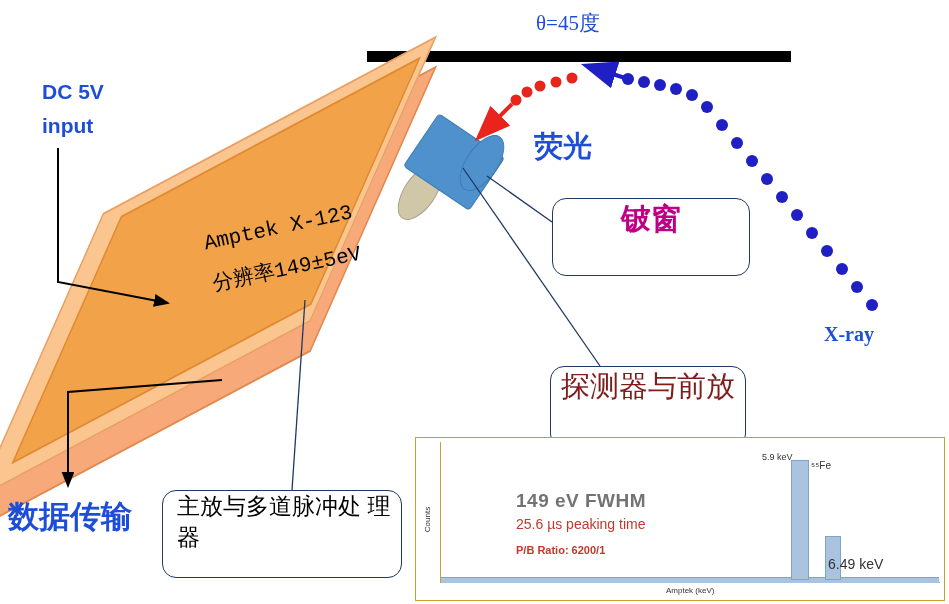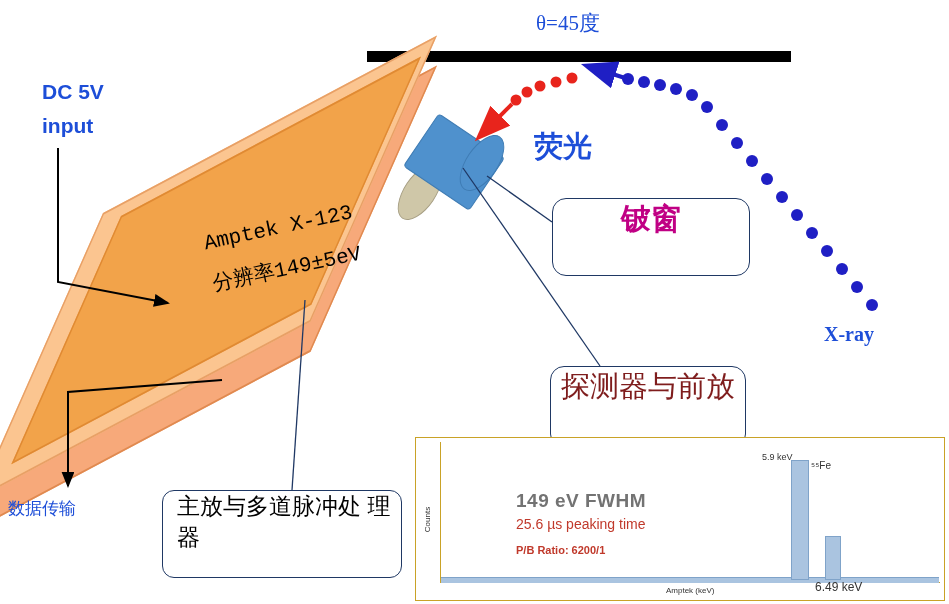--- a/index.html
+++ b/index.html
@@ -43,22 +43,22 @@
   }
   #xray-label {
     left: 824px; top: 322px;
     font-size: 20px;
     font-weight: bold;
     font-family: "Liberation Serif", serif;
     text-align: center;
   }
   #data-out-label {
     left: 8px; top: 498px;
-    font-size: 17px;
-    font-weight: normal;
+    font-size: 31px;
+    font-weight: bold;
   }
 
   
   .slab {
     position: absolute;
     transform-origin: 0 0;
   }
   #slab-bottom {
     left: 103px; top: 243px;
     width: 330px; height: 215px;
@@ -150,21 +150,20 @@
   }
   #box-detector span {
     color: #7f1d1d;
     font-size: 29px;
   }
   #box-amp {
     left: 162px; top: 490px;
     width: 240px; height: 88px;
     justify-content: flex-start;
     text-align: left;
-    border-radius: 12px;
   }
   #box-amp span {
     color: #000;
     font-size: 23px;
     padding-left: 14px;
     line-height: 1.35;
   }
 
   
   #spectrum {
@@ -237,24 +236,23 @@
   }
   #spec-fe {
     position: absolute;
     left: 395px; top: 22px;
     font-size: 10px;
     color: #333;
     text-align: right;
   }
   #spec-k2 {
     position: absolute;
-    left: 399px; top: 118px;
-    font-size: 12px;
-    color: #333;
-    margin-top: 24px;
+    left: 412px; top: 118px;
+    font-size: 14px;
+    color: #333;
   }
   .spec-peak {
     position: absolute;
     bottom: 20px;
     background: #aac4e0;
     border: 1px solid #7fa3c9;
   }
   #peak-main { left: 375px; width: 16px; height: 118px; }
   #peak-second { left: 409px; width: 14px; height: 42px; }
   #spec-base {

